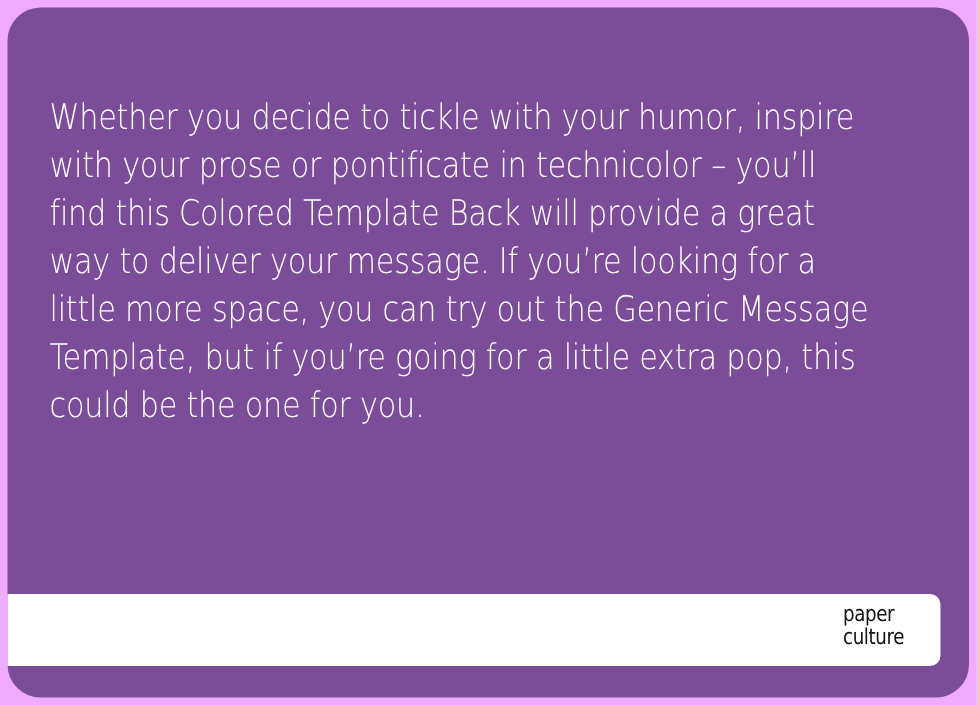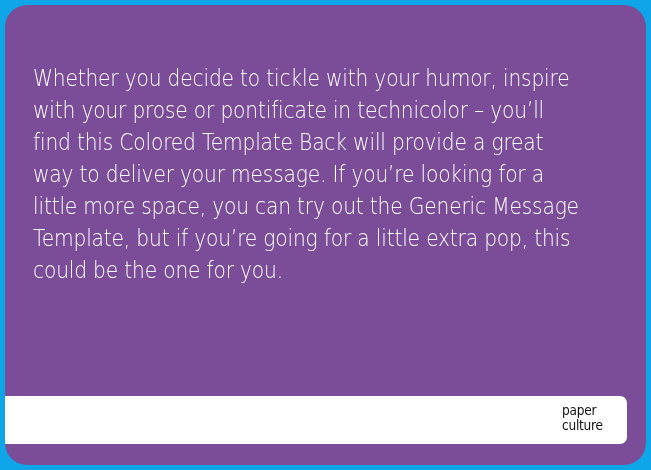--- a/index.html
+++ b/index.html
@@ -11,21 +11,21 @@
     width: 651px;
     height: 470px;
     overflow: hidden;
     font-family: "Liberation Sans", sans-serif;
   }
 
   #card-root {
     position: relative;
     width: 651px;
     height: 470px;
-    background: #0ea5e9;
+    background: #f0abfc;
   }
 
   
   .card-panel {
     position: absolute;
     left: 5px;
     top: 5px;
     width: 641px;
     height: 460px;
     background: #7b4d98;

